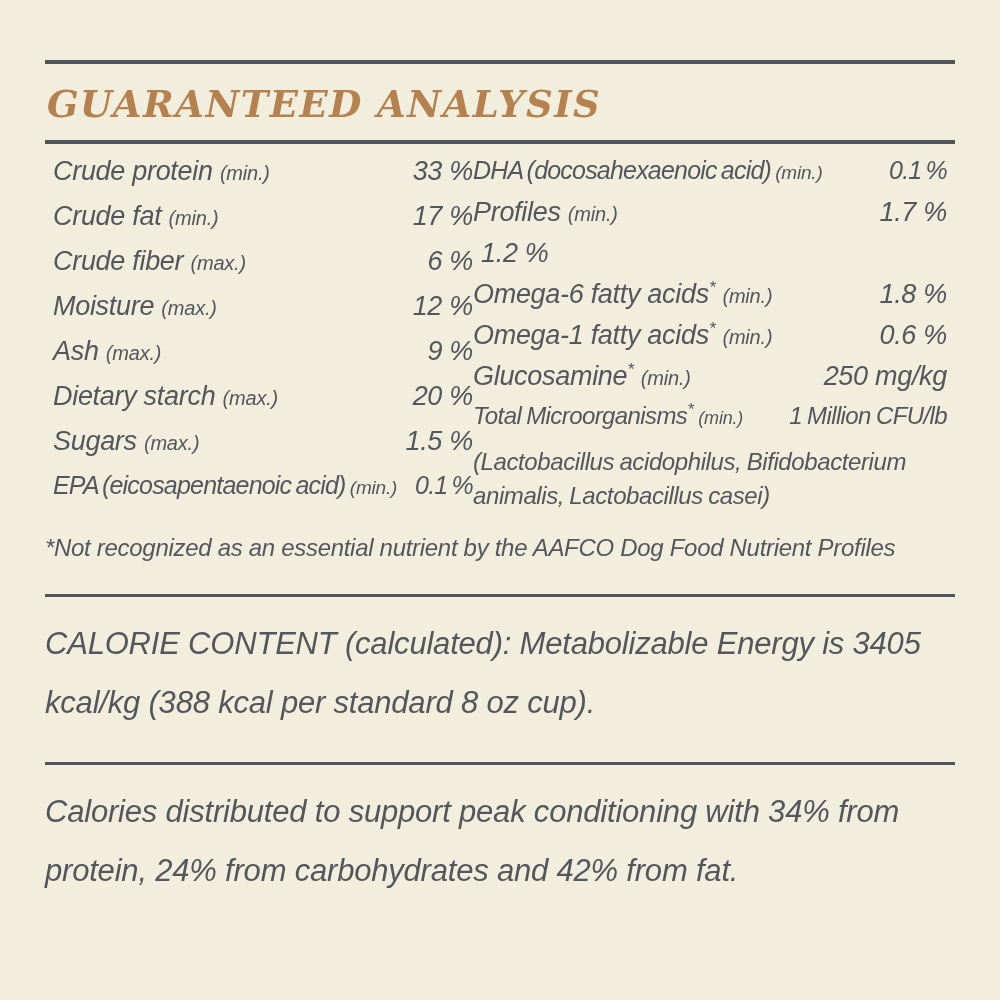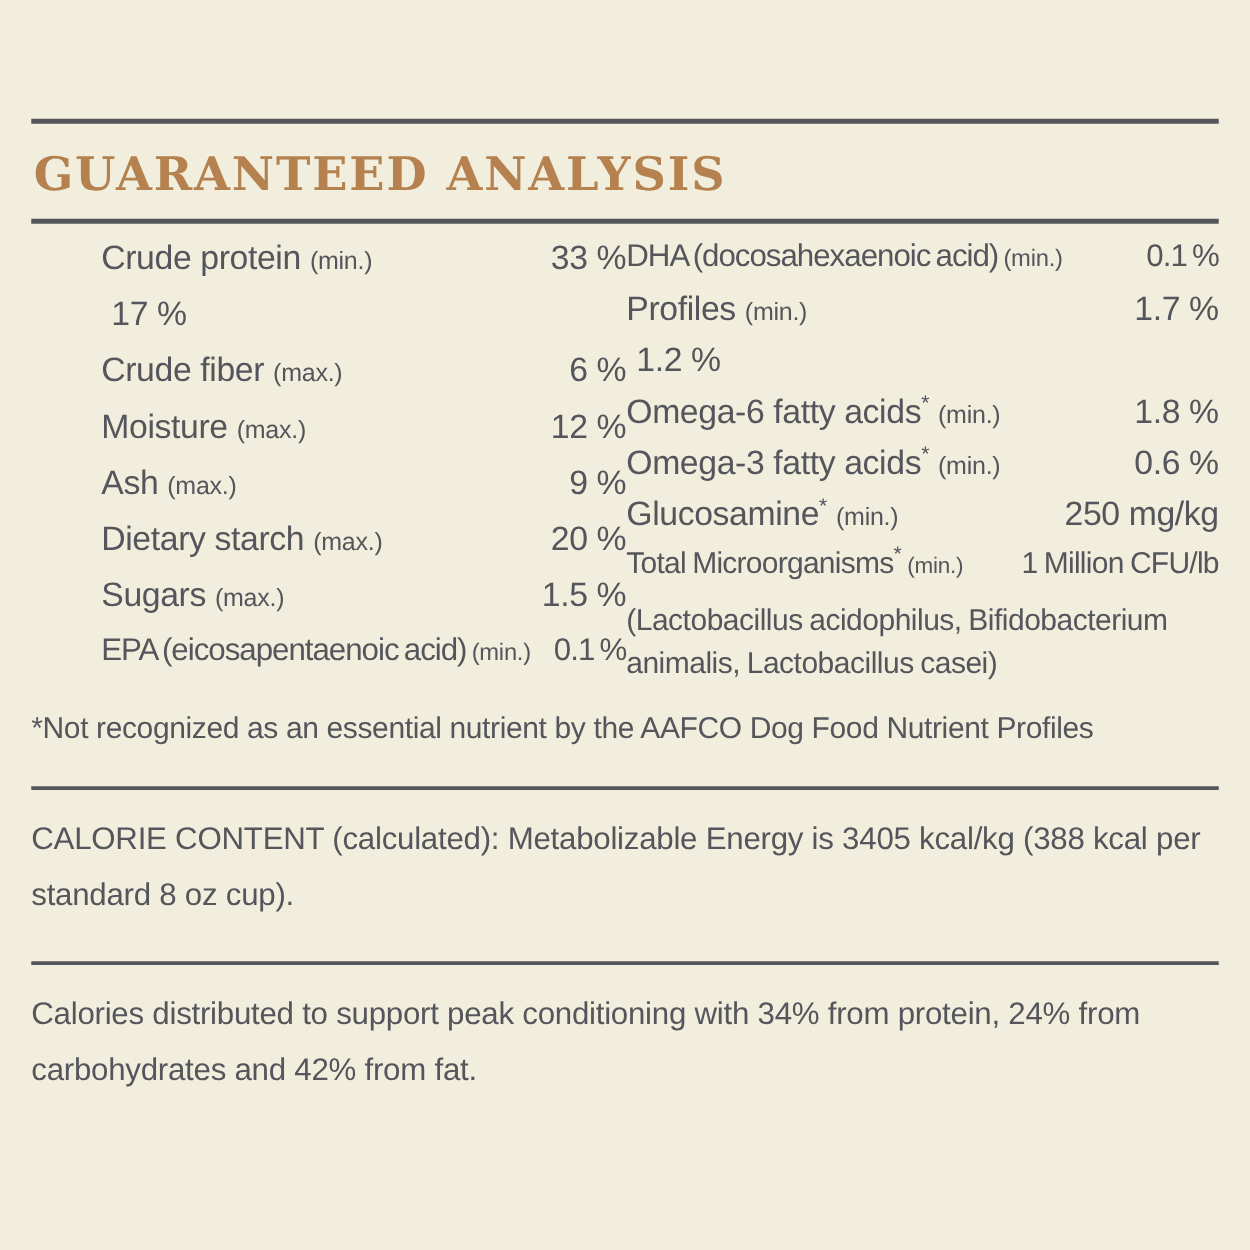--- a/index.html
+++ b/index.html
@@ -6,22 +6,23 @@
     margin: 0;
     padding: 0;
     width: 1000px;
     height: 1000px;
     background: #f1eedd;
     font-family: "Liberation Sans", sans-serif;
     color: #54565c;
     overflow: hidden;
   }
   .panel {
-    margin: 0 25px;
-    padding-top: 95px;
+    margin: 0 45px;
+    padding-top: 60px;
+    font-style: italic;
   }
   .rule {
     border: none;
     margin: 0;
     background: #55565b;
   }
   .rule.thick { height: 4px; }
   .rule.thin  { height: 3px; }
 
   .title {
@@ -30,21 +31,21 @@
     font-size: 37px;
     letter-spacing: 1.5px;
     color: #b5824f;
     margin: 20px 0 16px 2px;
     line-height: 40px;
   }
 
   .grid {
     display: flex;
     margin-top: 12px;
-    justify-content: flex-end;
+    justify-content: center;
   }
   .col { display: flex; flex-direction: column; }
   .col.left  { width: 420px; }
   .col.right { width: 474px; }
 
   .row {
     display: flex;
     justify-content: space-between;
     align-items: baseline;
     font-size: 27px;
@@ -80,41 +81,42 @@
     letter-spacing: -0.3px;
     white-space: nowrap;
     margin: 14px 0 0 0;
     line-height: 36px;
   }
 
   .rule.calorie      { margin-top: 28px; }
   .rule.distribution { margin-top: 30px; }
 
   .para {
-    font-size: 25px;
+    font-size: 31px;
     letter-spacing: -0.2px;
-    line-height: 45px;
+    line-height: 59px;
     margin: 17px 0 0 0;
   }
 </style>
 </head>
 <body>
 
 <div class="panel">
   <hr class="rule thick">
   <h1 class="title">GUARANTEED ANALYSIS</h1>
   <hr class="rule thick">
 
   <div class="grid">
     <div class="col left" id="col-left">
         <div class="row">
     <span class="rowlabel"><span class="nname">Crude protein</span><sup class="ast"></sup> <span class="qual">(min.)</span></span>
     <span class="val">33 %</span>
   </div>
         <div class="row">
+    <span class="rowlabel"><span class="nname">Crude fat</span><sup class="ast"></sup> <span class="qual">(min.)</span></span>
     <span class="val">17 %</span>
   </div>
         <div class="row">
     <span class="rowlabel"><span class="nname">Crude fiber</span><sup class="ast"></sup> <span class="qual">(max.)</span></span>
     <span class="val">6 %</span>
   </div>
         <div class="row">
     <span class="rowlabel"><span class="nname">Moisture</span><sup class="ast"></sup> <span class="qual">(max.)</span></span>
     <span class="val">12 %</span>
   </div>
@@ -145,21 +147,21 @@
     <span class="val">1.7 %</span>
   </div>
         <div class="row">
     <span class="val">1.2 %</span>
   </div>
         <div class="row">
     <span class="rowlabel"><span class="nname">Omega-6 fatty acids</span><sup class="ast">*</sup> <span class="qual">(min.)</span></span>
     <span class="val">1.8 %</span>
   </div>
         <div class="row">
-    <span class="rowlabel"><span class="nname">Omega-3 fatty acids</span><sup class="ast">*</sup> <span class="qual">(min.)</span></span>
+    <span class="rowlabel"><span class="nname">Omega-1 fatty acids</span><sup class="ast">*</sup> <span class="qual">(min.)</span></span>
     <span class="val">0.6 %</span>
   </div>
         <div class="row">
     <span class="rowlabel"><span class="nname">Glucosamine</span><sup class="ast">*</sup> <span class="qual">(min.)</span></span>
     <span class="val">250 mg/kg</span>
   </div>
         <div class="row compact">
     <span class="rowlabel"><span class="nname">Total Microorganisms</span><sup class="ast">*</sup> <span class="qual">(min.)</span></span>
     <span class="val">1 Million CFU/lb</span>
   </div>

